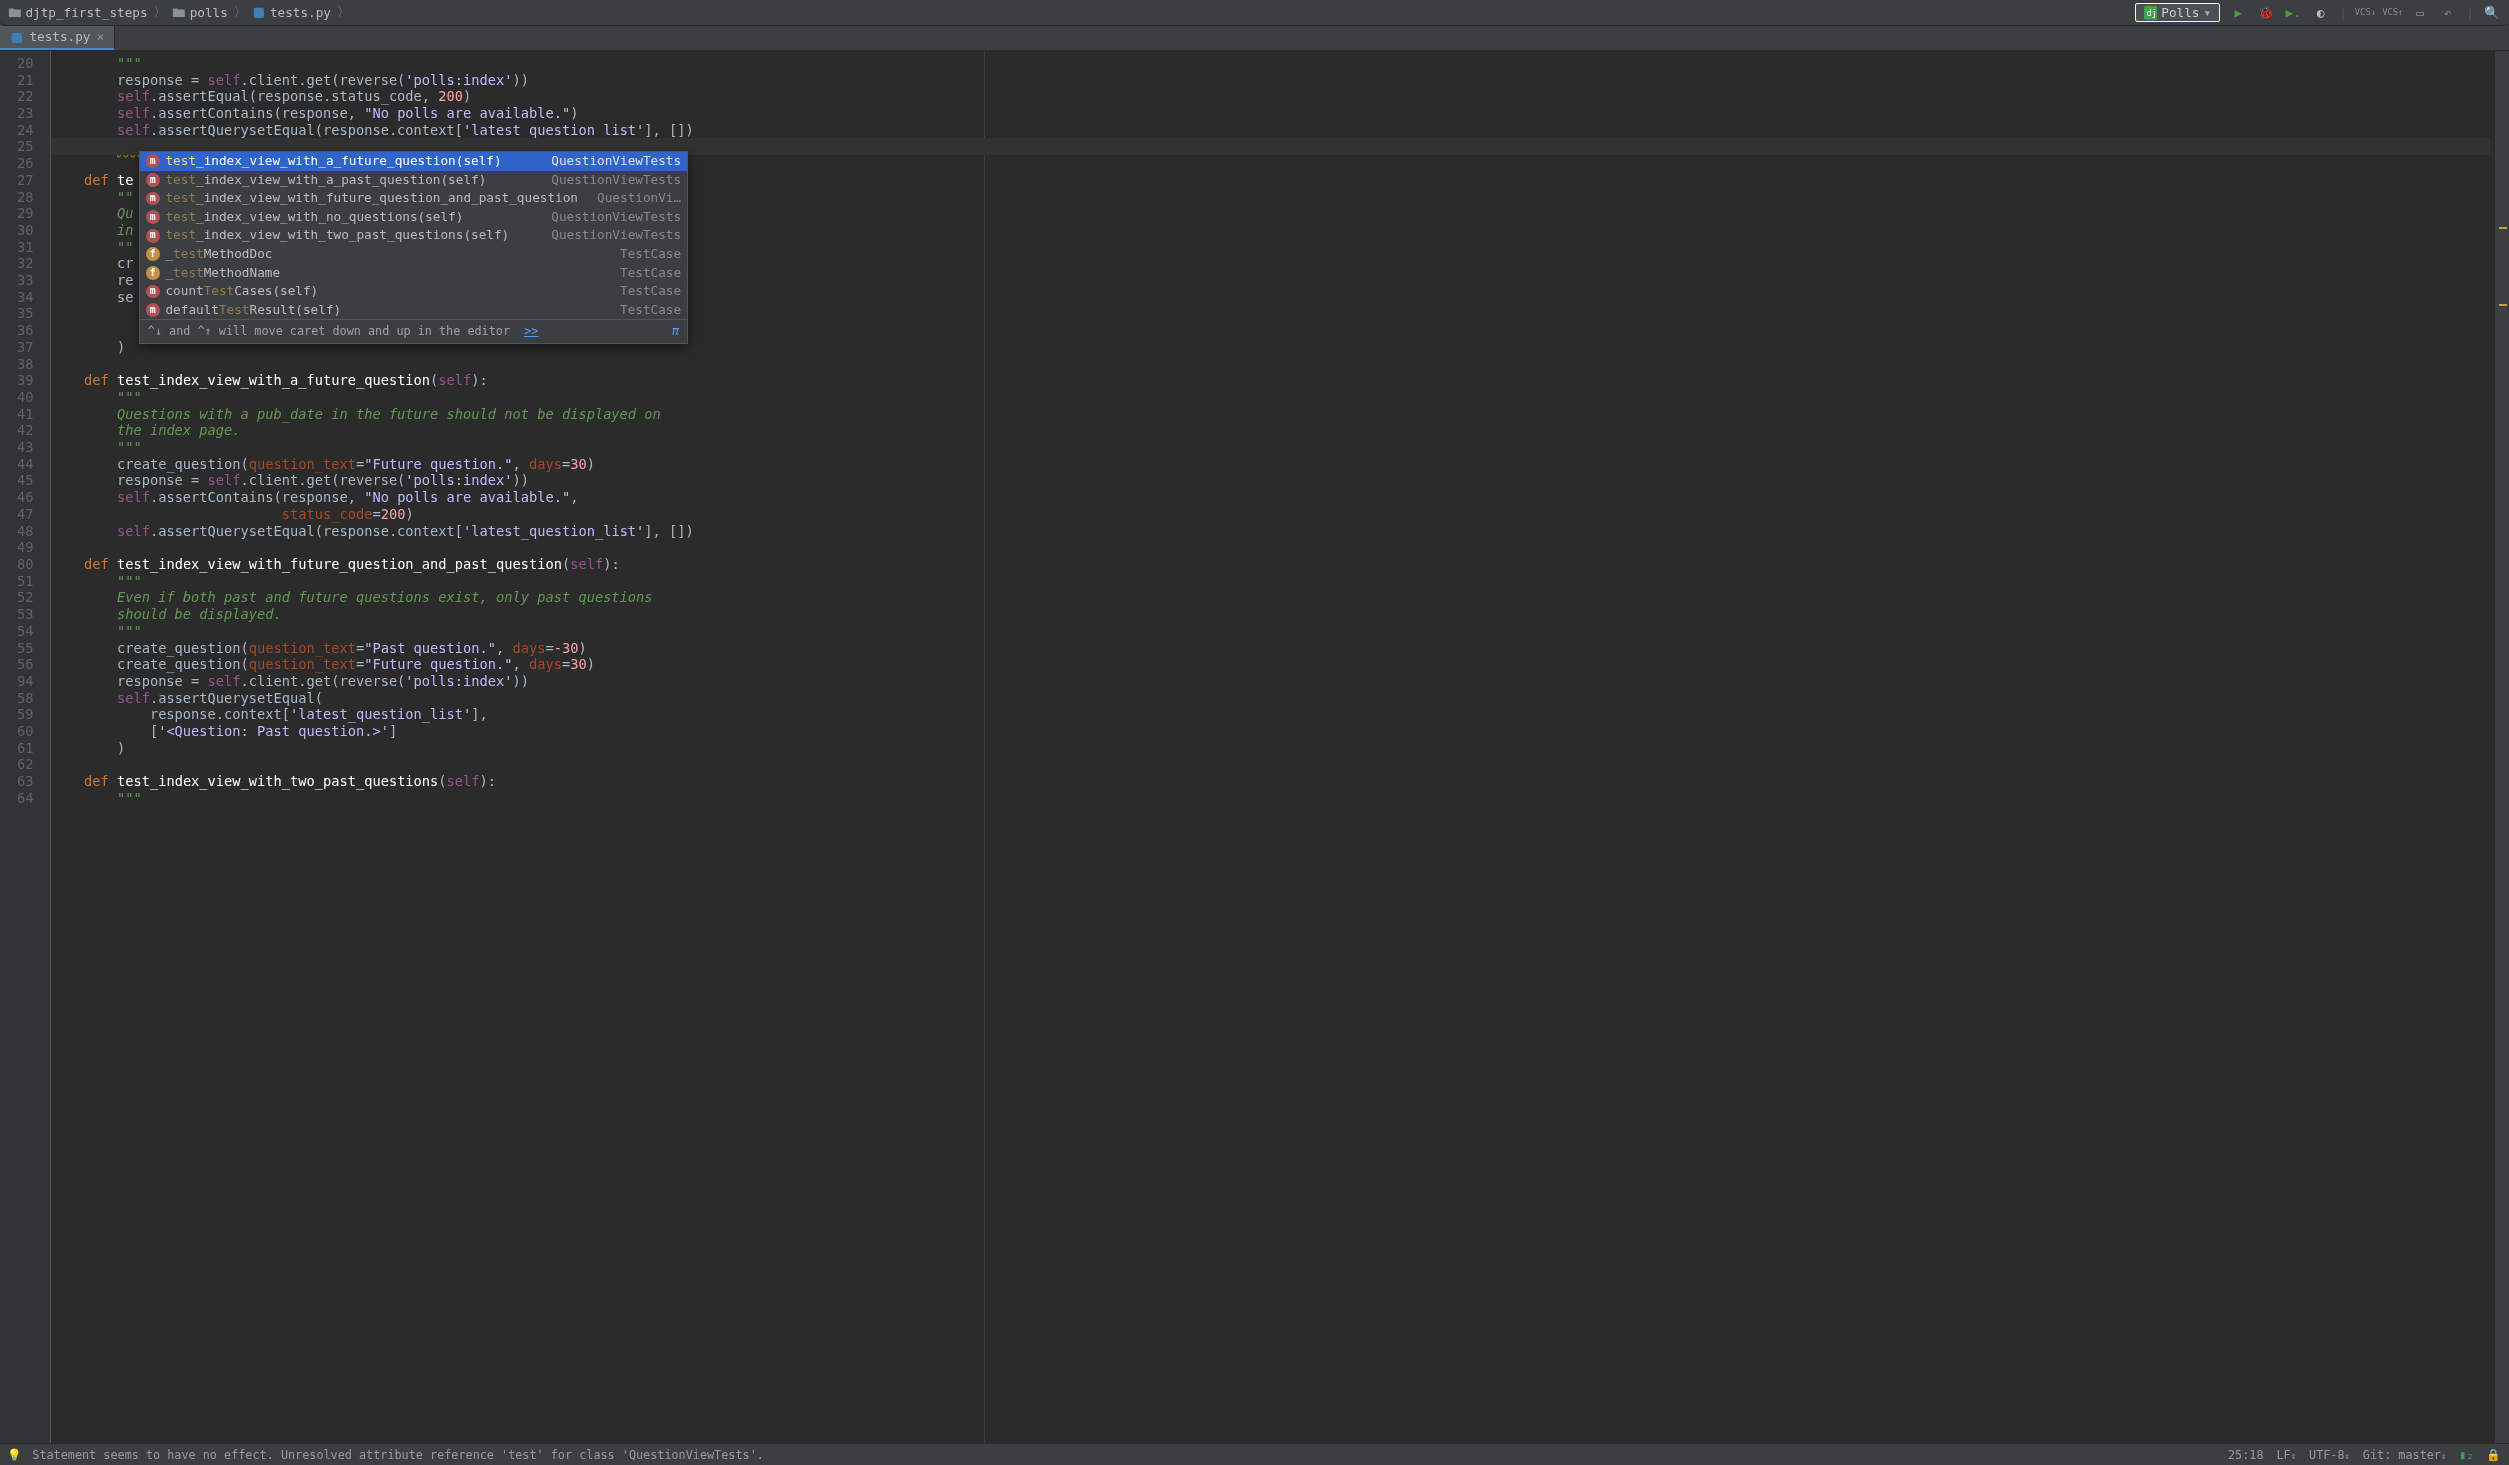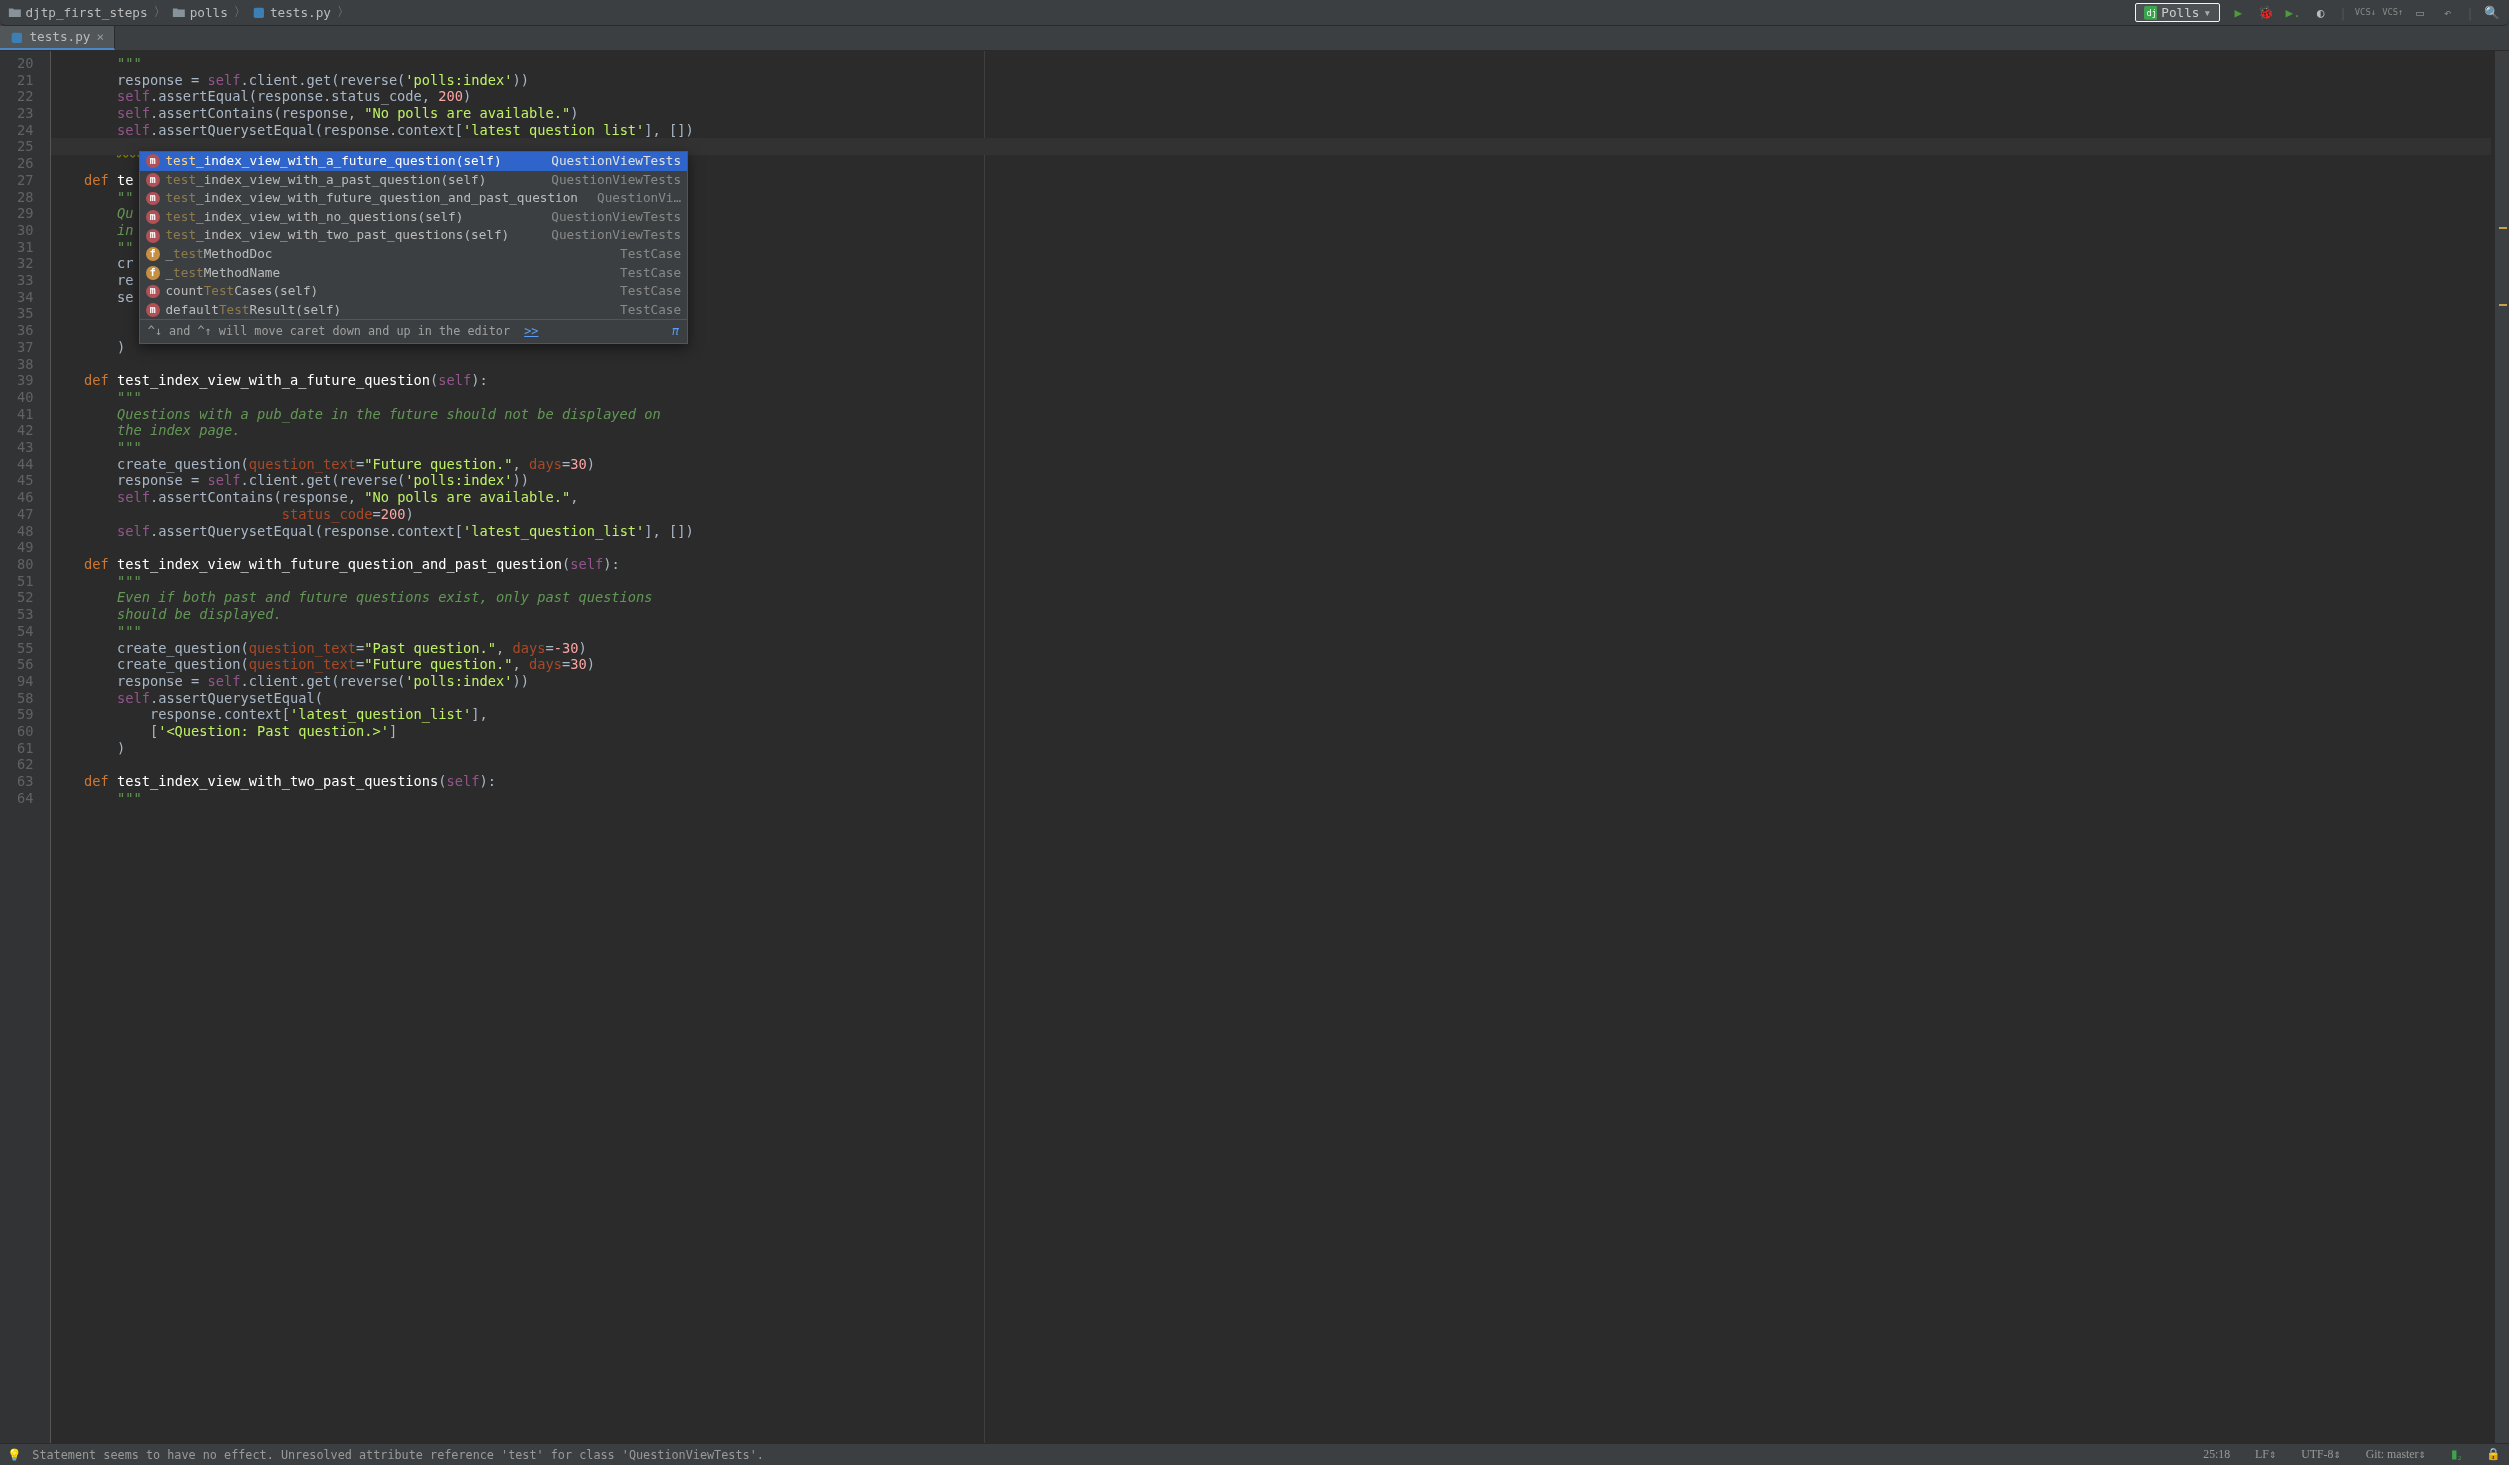--- a/index.html
+++ b/index.html
@@ -136,21 +136,21 @@
 }
 .caret {
   display: inline-block;
   width: 1px;
   height: 14.7px;
   background: #bbb;
   vertical-align: middle;
 }
 .tok-kw { color: #cc7832; }
 .tok-self { color: #94558d; }
-.tok-str { color: #bef264; margin-top: 48px; }
+.tok-str { color: #c4b5fd; margin-top: 48px; }
 .tok-num { color: #fca5a5; }
 .tok-docstr { color: #629755; font-style: italic; }
 .tok-kwarg { color: #AA4926; }
 .tok-decl { color: #ffffff; }
 .tok-hl { background: #52503a; }
 .tok-warn-ul { text-decoration: underline wavy #808000; }
 .completion-popup {
   position: absolute;
   left: 88px;
   top: 100px;
@@ -216,23 +216,22 @@
   border-top: 1px solid #2b2b2b;
   display: flex;
   align-items: center;
   justify-content: space-between;
   padding: 0 7.8px;
   color: #999;
   font-size: 11.8px;
 }
 .status-right {
   display: flex;
-  gap: 25px;
+  gap: 13px;
   align-items: flex-end;
-  font-family: Liberation Serif, serif;
 }
 .folder-ic, .py-ic, .dj-ic {
   display: inline-block;
   width: 13.7px;
   height: 11.8px;
   position: relative;
 }
 .folder-ic svg, .py-ic svg, .dj-ic svg {
   width: 13.7px;
   height: 13.7px;

